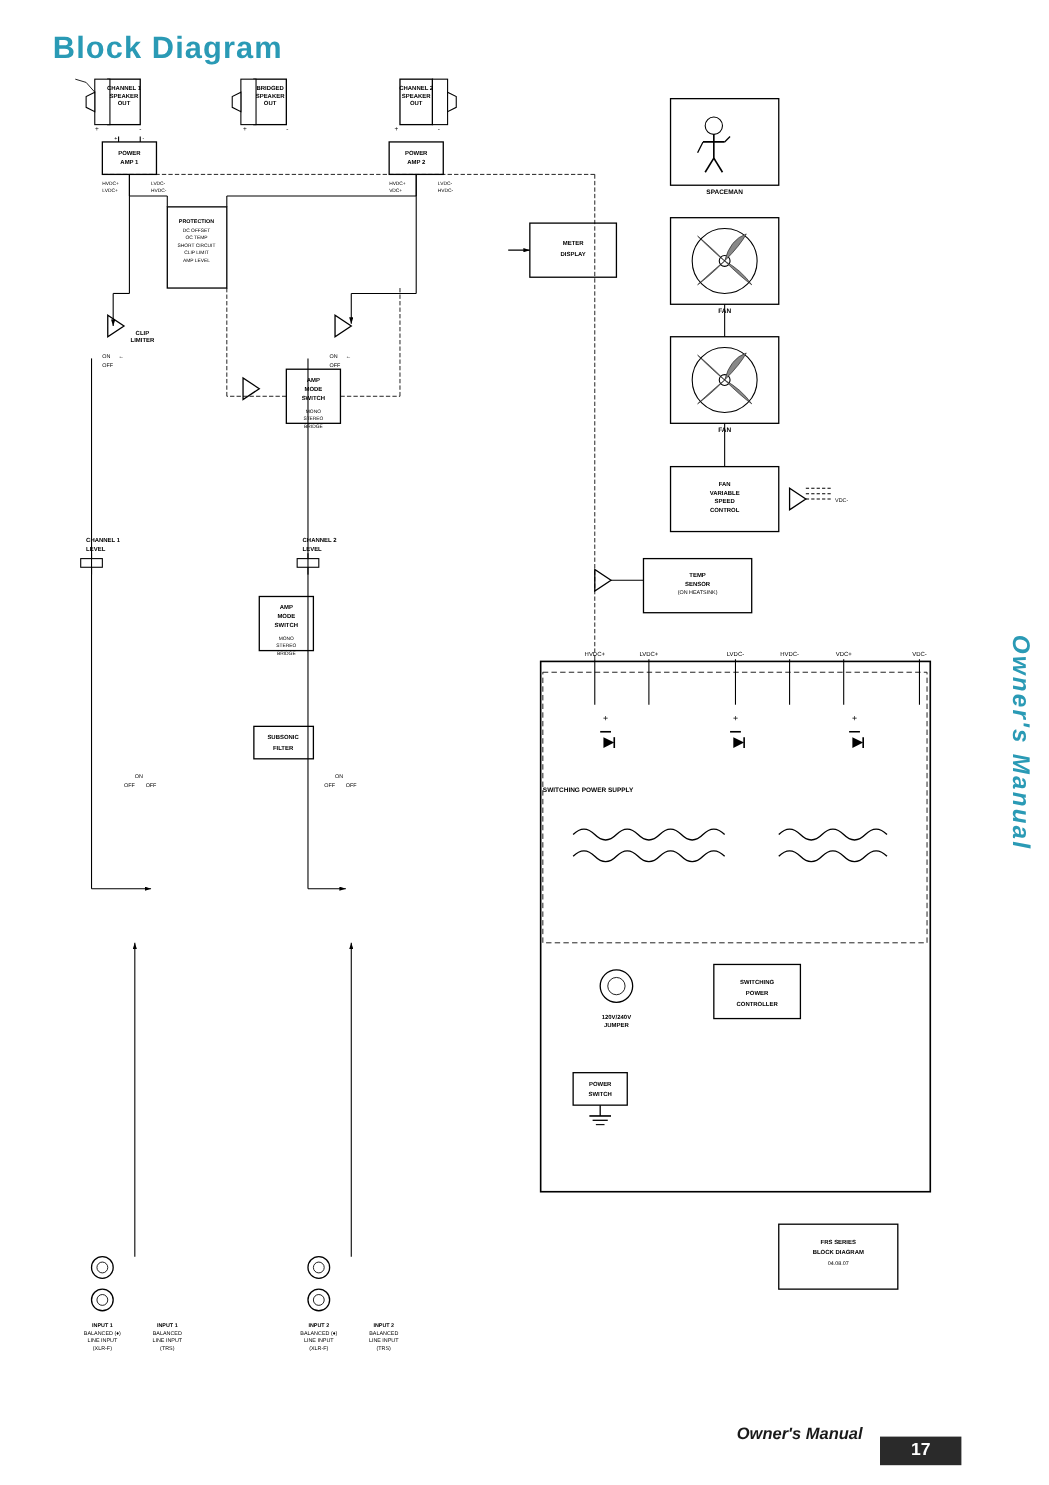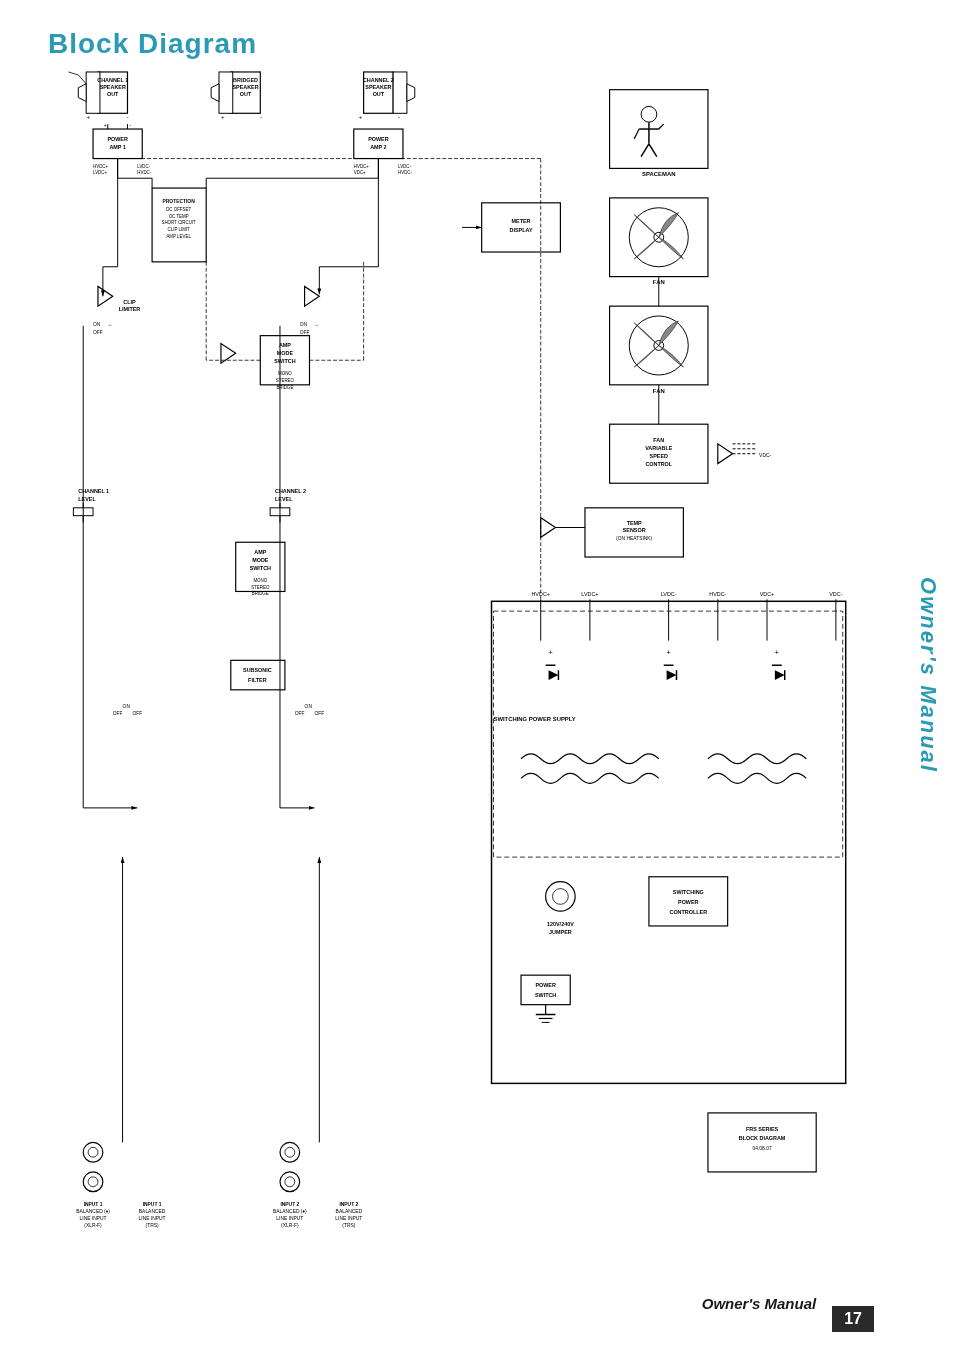--- a/index.html
+++ b/index.html
@@ -77,21 +77,21 @@
       font-weight: bold;
       color: #1a1a1a;
       font-style: italic;
       margin-right: 16px;
     }
     .footer-page {
       background: #2a2a2a;
       color: #fff;
       font-size: 16px;
       font-weight: bold;
-      padding: 4px 12px;
+      padding: 4px 28px;
       min-width: 36px;
       text-align: center;
       margin-top: 32px;
     }
   </style>
 </head>
 <body>
 
 <div class="page-title">Block  Diagram</div>
 

